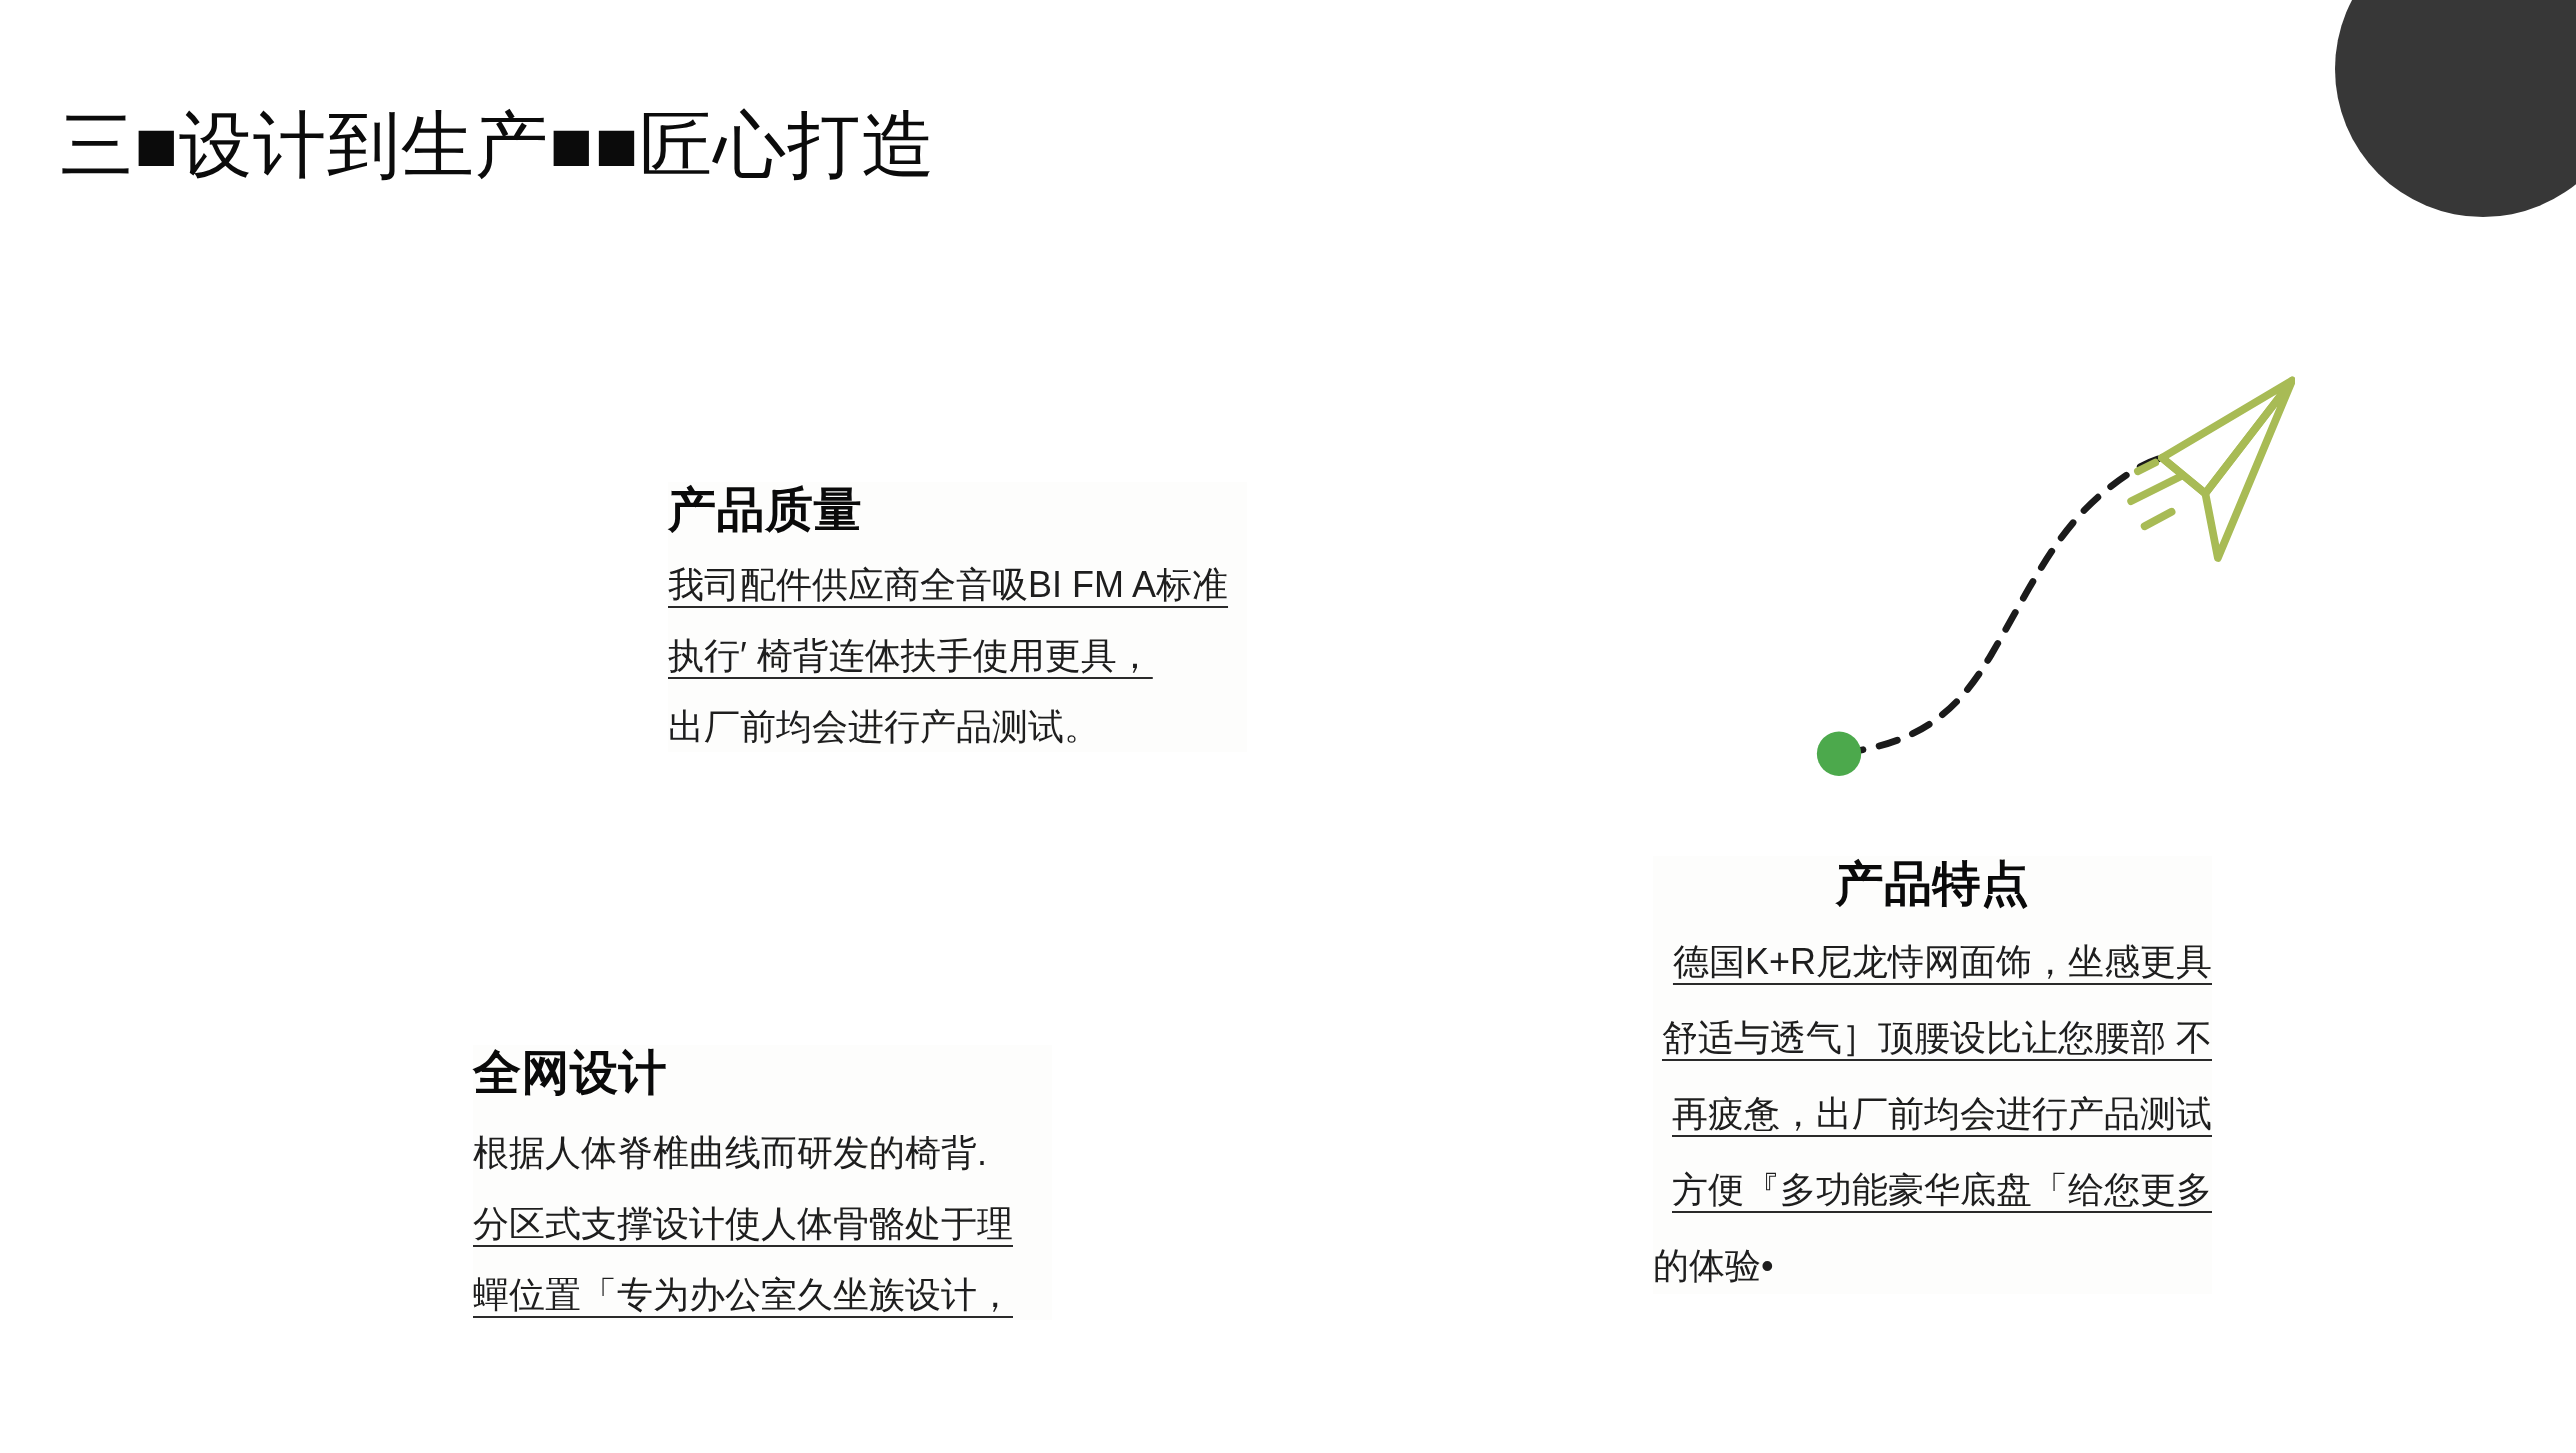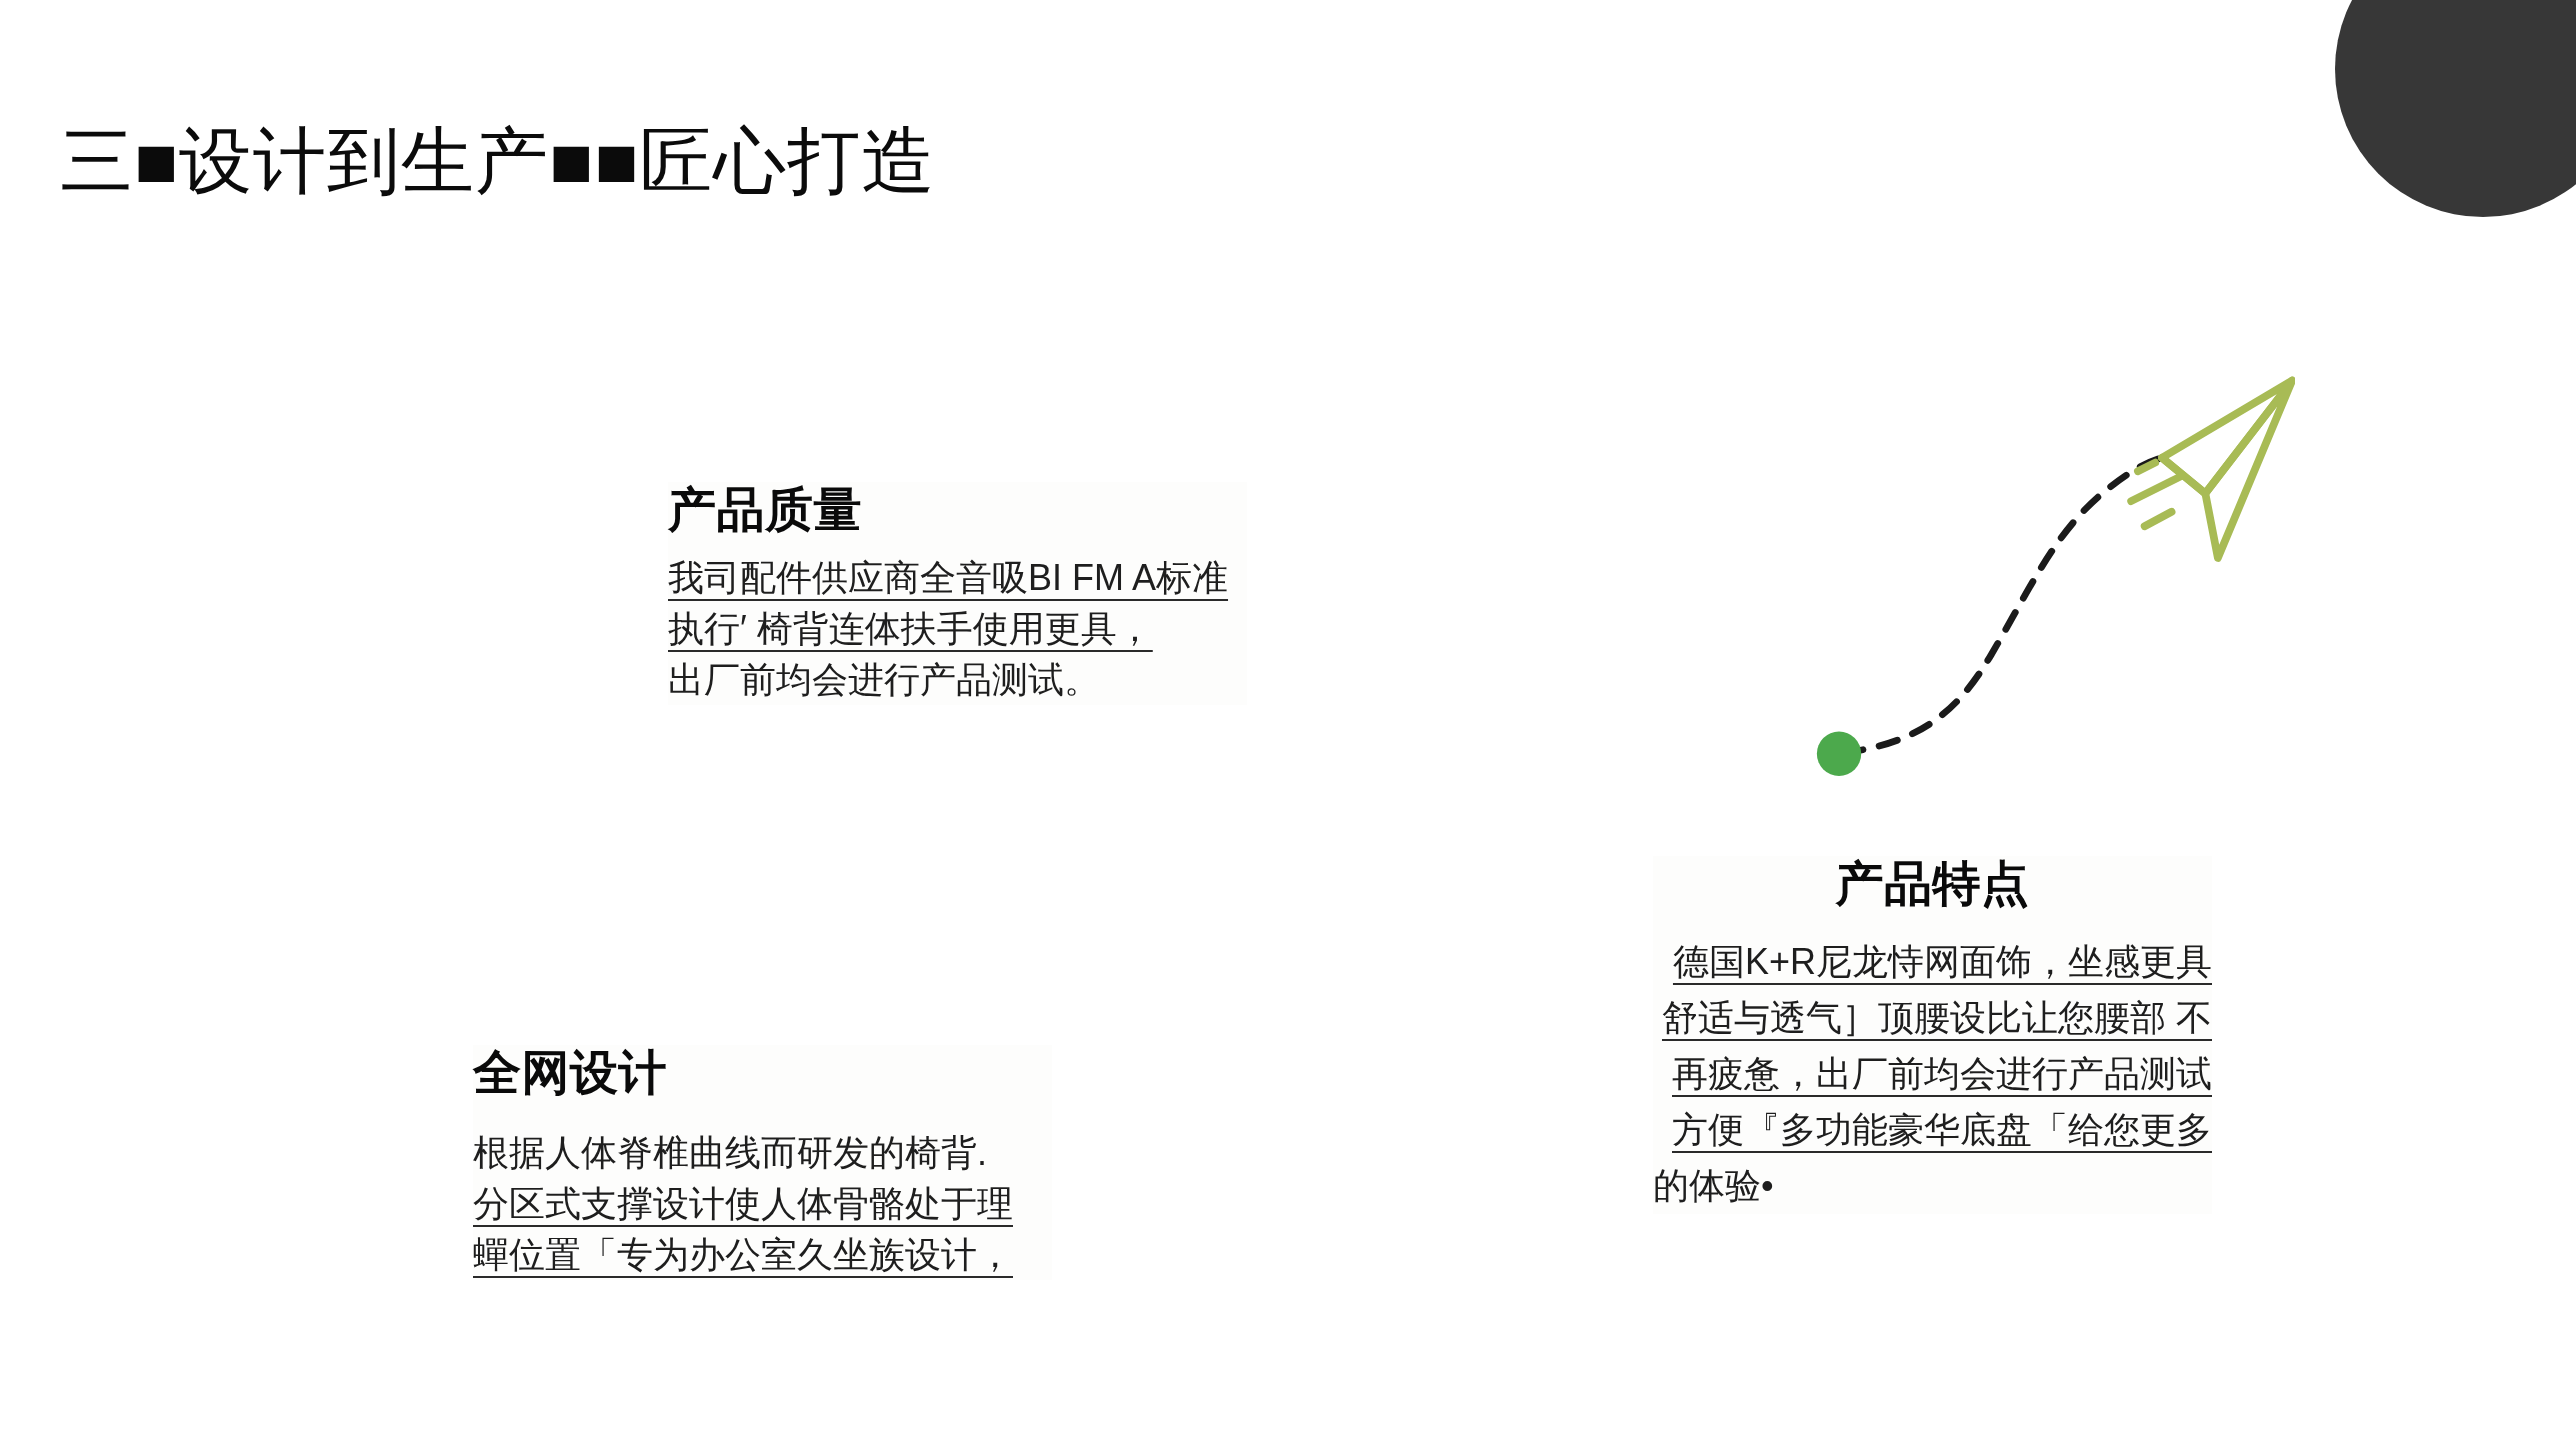--- a/index.html
+++ b/index.html
@@ -27,21 +27,21 @@
     border-radius: 50%;
     background: #373737;
     left: 2335px;
     top: -79px;
   }
 
   
   .slide-title {
     position: absolute;
     left: 60px;
-    top: 72px;
+    top: 56px;
     font-family: "Liberation Serif", "DejaVu Serif", serif;
     font-size: 73px;
     font-weight: 400;
     letter-spacing: 1px;
     color: #0b0b0b;
     white-space: nowrap;
     line-height: 1.12;
   }
 
   
@@ -62,20 +62,21 @@
     font-family: "Liberation Sans", "DejaVu Sans", sans-serif;
     font-size: 36px;
     font-weight: 400;
     color: #1e1e1e;
     line-height: 51px;
     margin: 0;
   }
   .block-body .ln {
     display: block;
     white-space: nowrap;
+    margin-top: 20px;
   }
   .block-body .ln.u {
     text-decoration: underline;
     text-decoration-thickness: 1.9px;
     text-underline-offset: 8.7px;
     text-decoration-color: #2a2a2a;
   }
 
   
   #block-quality {

